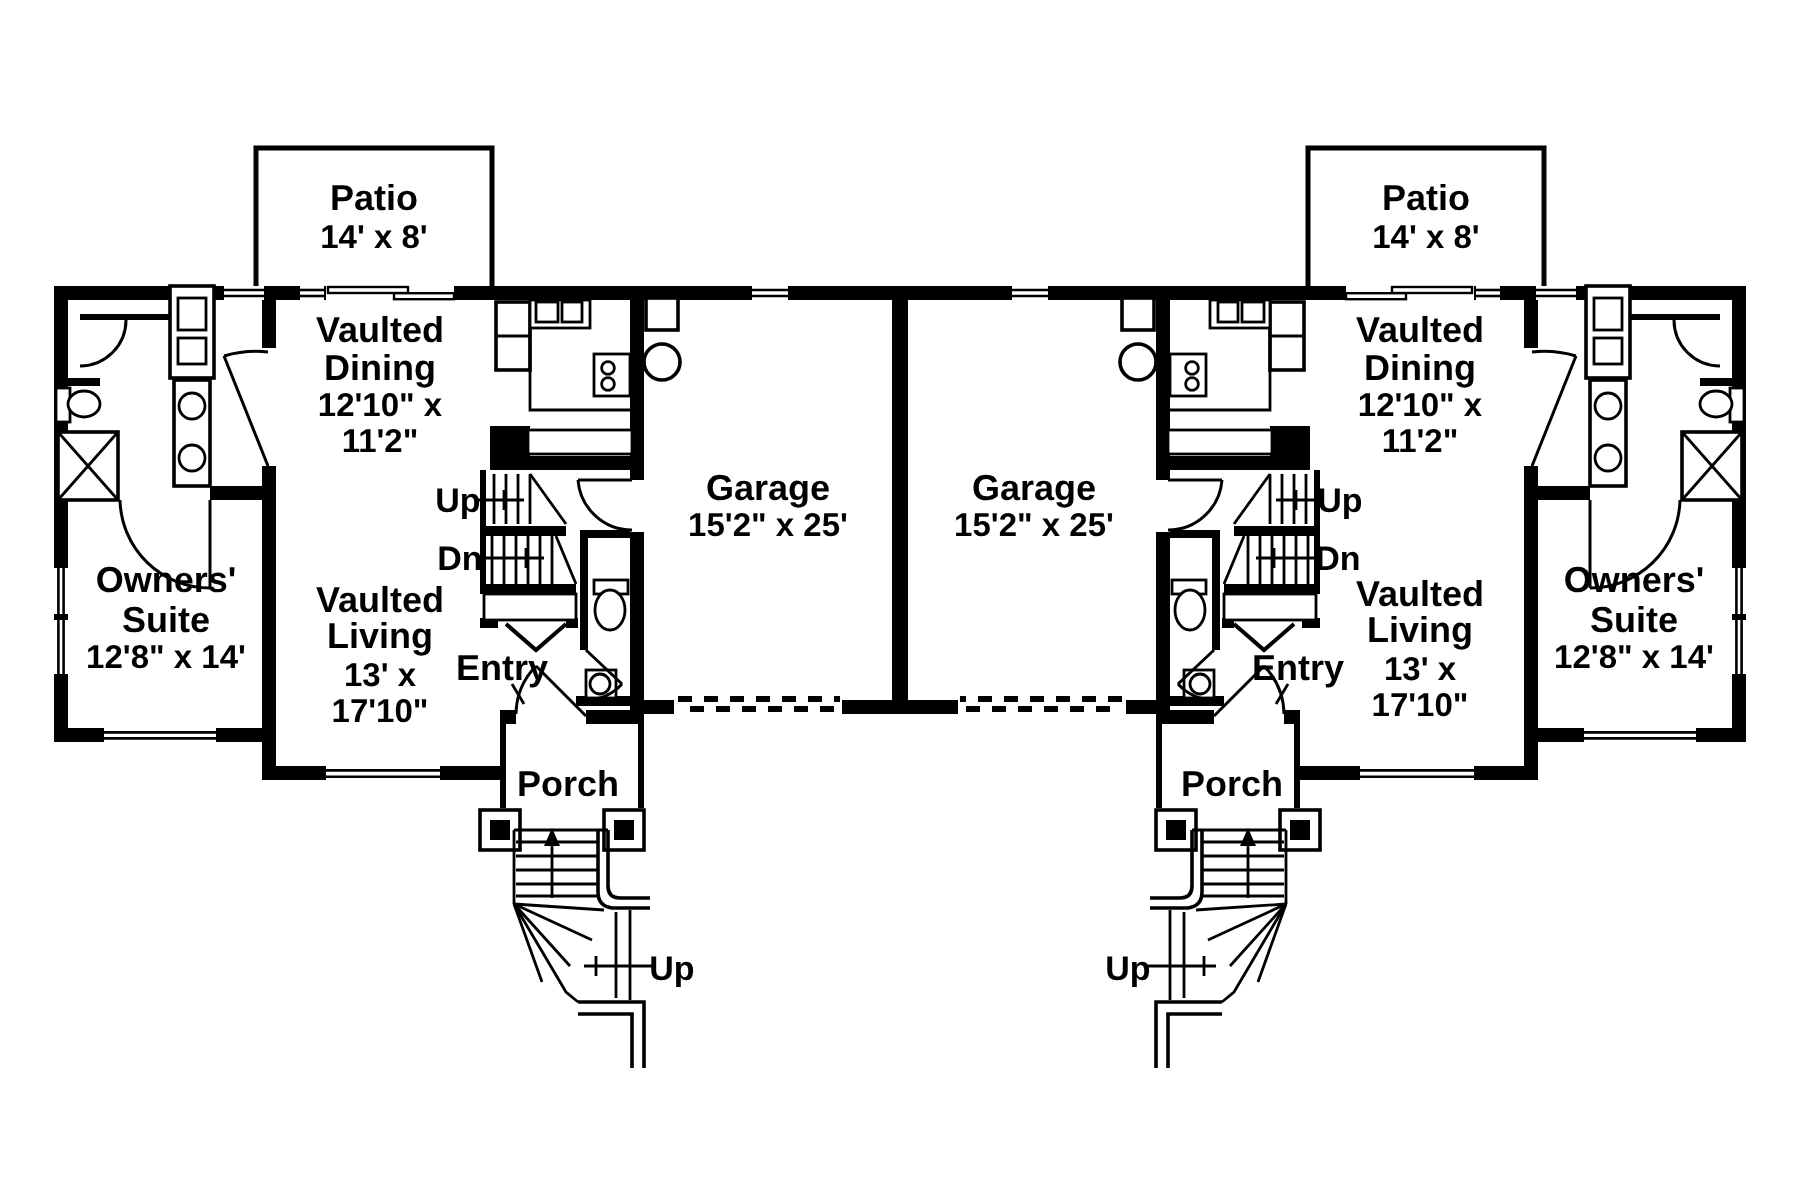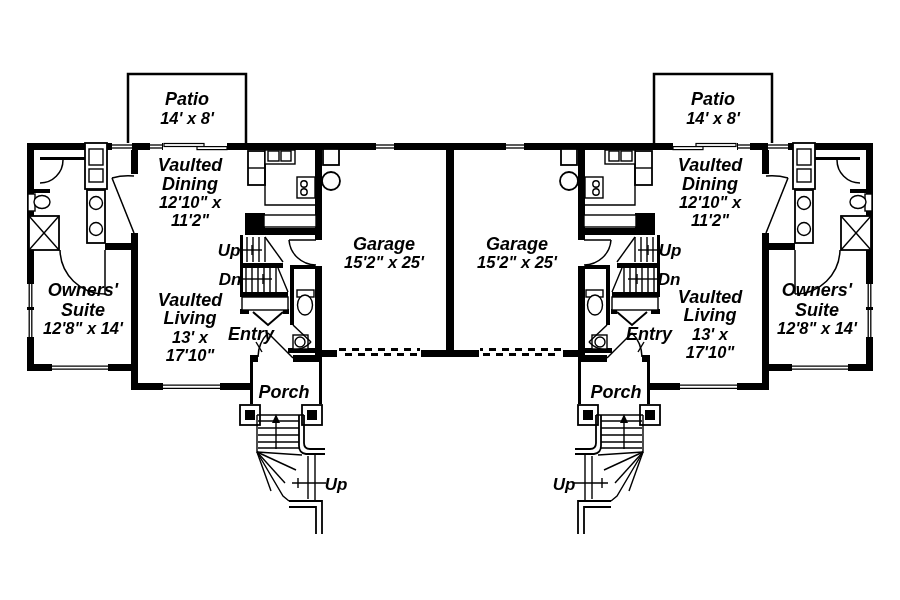--- a/index.html
+++ b/index.html
@@ -1,16 +1,16 @@
 <!DOCTYPE html>
 <html><head>
 <meta charset="utf-8">
 <style>
   html,body{margin:0;padding:0;background:#ffffff;}
-  #stage{position:relative;width:900px;height:600px;background:#ffffff;overflow:hidden;font-style:italic;}
+  #stage{position:relative;width:900px;height:600px;background:#ffffff;overflow:hidden;}
   svg{display:block;}
   text{font-family:"Liberation Sans","DejaVu Sans",sans-serif;font-weight:bold;fill:#000;}
   .room-name{font-size:18px;}
   .room-dims{font-size:16.5px;}
   .stair-label{font-size:17px;}
   .wall{fill:#000;}
   .thin{stroke:#000;stroke-width:1.4;fill:none;}
   .fix{stroke:#000;stroke-width:1.8;fill:#fff;}
   .fix2{stroke:#000;stroke-width:1.4;fill:#fff;}
   .arc{stroke:#000;stroke-width:1.5;fill:none;}

